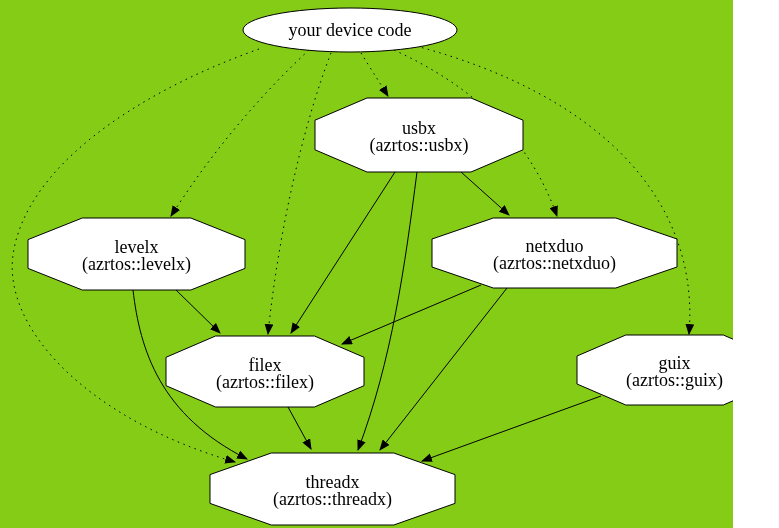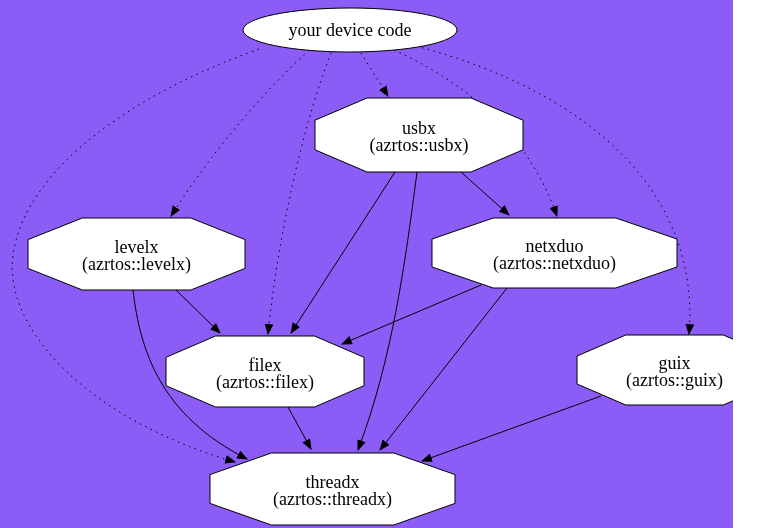--- a/index.html
+++ b/index.html
@@ -4,21 +4,21 @@
 <style>
   html, body {
     margin: 0;
     padding: 0;
     background: #ffffff;
   }
   #stage {
     width: 733px;
     height: 528px;
     position: relative;
-    background: #8b5cf6;
+    background: #84cc16;
     overflow: hidden;
   }
   svg {
     display: block;
   }
   text {
     font-family: "Liberation Serif", "DejaVu Serif", serif;
     font-size: 18px;
     fill: #000000;
   }

